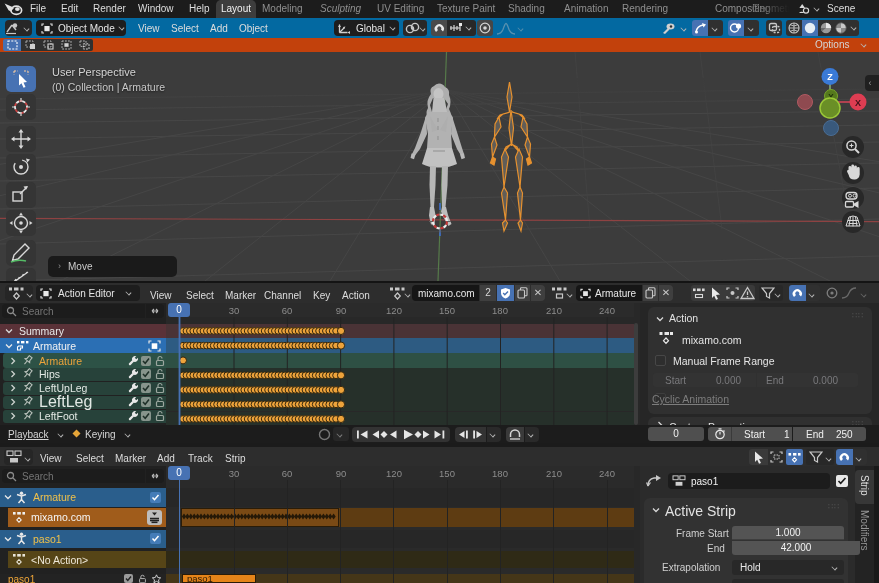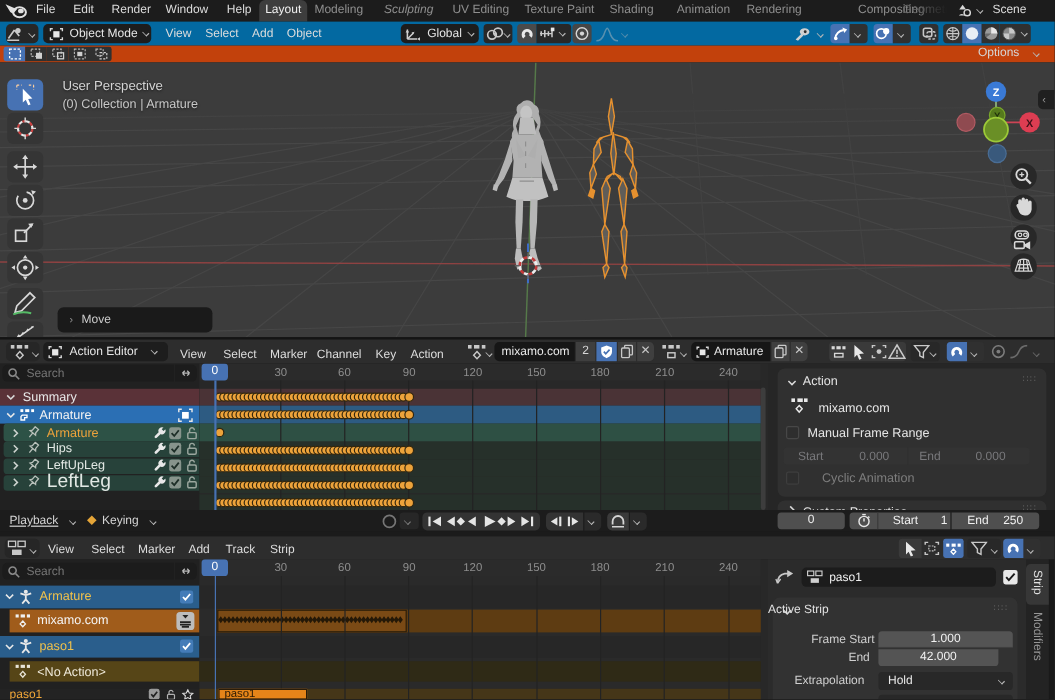--- a/index.html
+++ b/index.html
@@ -950,20 +950,46 @@
       </svg>
       <div style="position:absolute;left:138px;top:1.5px;width:10px;height:10px;background:#87948c;border-radius:2px;"></div>
       <svg width="10" height="10" viewBox="0 0 10 10" style="position:absolute;left:138px;top:1.5px;">
           <path d="M2,5 l2.2,2.3 L8,2.5" stroke="#1e2f28" stroke-width="1.5" fill="none"></path>
         </svg>
       <svg width="10" height="12" viewBox="0 0 10 12" style="position:absolute;left:152px;top:0.5px;">
         <rect x="1.5" y="5.5" width="7" height="5" rx="1" fill="none" stroke="#9aa69e" stroke-width="1.2"></rect>
         <path d="M3,5.5 V3.5 a2,2 0 0 1 4,0" fill="none" stroke="#9aa69e" stroke-width="1.2"></path>
       </svg>
     </div>
+    <div style="position:absolute;left:3px;top:106.8px;width:163px;height:13.0px;background:#27423a;border-radius:3px 0 0 3px;display:flex;align-items:center;">
+      <svg width="6" height="8" viewBox="0 0 6 8" style="margin-left:7px;">
+          <path d="M1.5,1 L4.5,4 L1.5,7" stroke="#cdd3cf" stroke-width="1.3" fill="none"></path>
+        </svg>
+      <svg width="12" height="12" viewBox="0 0 12 12" style="margin-left:6px;">
+        <g transform="rotate(40 6 5)">
+            <path d="M4.2,0.8 h3.6 v3.6 l1.2,1.6 h-6 l1.2,-1.6 Z M6,6 v4.5" fill="none" stroke="#b8c0ba" stroke-width="1.1"></path>
+          </g>
+      </svg>
+      <span style="margin-left:5px;color:#e2e8e4;font-size:10.5px;">LeftFoot</span>
+      <svg width="12" height="12" viewBox="0 0 12 12" style="position:absolute;left:124px;">
+        <g transform="rotate(45 6 6)">
+          <circle cx="6" cy="3.2" r="2.9" fill="#e8e8e8"></circle>
+          <rect x="4.9" y="-0.8" width="2.2" height="3.2" fill="#27423a"></rect>
+          <rect x="4.9" y="5" width="2.2" height="6.5" rx="1.1" fill="#e8e8e8"></rect>
+        </g>
+      </svg>
+      <div style="position:absolute;left:138px;top:1.5px;width:10px;height:10px;background:#87948c;border-radius:2px;"></div>
+      <svg width="10" height="10" viewBox="0 0 10 10" style="position:absolute;left:138px;top:1.5px;">
+          <path d="M2,5 l2.2,2.3 L8,2.5" stroke="#1e2f28" stroke-width="1.5" fill="none"></path>
+        </svg>
+      <svg width="10" height="12" viewBox="0 0 10 12" style="position:absolute;left:152px;top:0.5px;">
+        <rect x="1.5" y="5.5" width="7" height="5" rx="1" fill="none" stroke="#9aa69e" stroke-width="1.2"></rect>
+        <path d="M3,5.5 V3.5 a2,2 0 0 1 4,0" fill="none" stroke="#9aa69e" stroke-width="1.2"></path>
+      </svg>
+    </div>
 
     <div style="position:absolute;left:640px;top:0;width:239px;height:122px;background:#262626;"></div>
     <div style="position:absolute;left:648px;top:4px;width:224px;height:107px;background:#303030;border-radius:6px;"></div>
     <svg width="8" height="6" viewBox="0 0 8 6" style="position:absolute;left:656px;top:13px;">
         <path d="M1,1.5 L4,4.5 L7,1.5" stroke="#d8d8d8" stroke-width="1.3" fill="none"></path>
       </svg>
     <span style="position:absolute;left:669px;top:9px;color:#e2e2e2;font-size:10.5px;">Action</span>
     <span style="position:absolute;left:852px;top:8px;color:#5c5c5c;letter-spacing:1px;font-size:8px;">∷∷</span>
     <svg width="16" height="15" viewBox="0 0 16 15" style="position:absolute;left:658px;top:27px;">
       <rect x="1.5" y="2" width="3" height="3" fill="#e8e8e8"></rect>
@@ -974,21 +1000,21 @@
     <span style="position:absolute;left:682px;top:31px;color:#e5e5e5;font-size:10.5px;">mixamo.com</span>
     <div style="position:absolute;left:655px;top:52px;width:11px;height:11px;background:#2e2e2e;border:1px solid #474747;border-radius:2px;"></div>
     <span style="position:absolute;left:673px;top:52px;color:#e5e5e5;font-size:10.5px;">Manual Frame Range</span>
     <div style="position:absolute;left:653px;top:70px;width:103px;height:14px;background:#333333;border-radius:3px 0 0 3px;"></div>
     <div style="position:absolute;left:757px;top:70px;width:101px;height:14px;background:#333333;border-radius:0 3px 3px 0;"></div>
     <span style="position:absolute;left:665px;top:72px;color:#79797c;">Start</span>
     <span style="position:absolute;left:716px;top:72px;color:#79797c;">0.000</span>
     <span style="position:absolute;left:766px;top:72px;color:#79797c;">End</span>
     <span style="position:absolute;left:813px;top:72px;color:#79797c;">0.000</span>
     <div style="position:absolute;left:655px;top:90px;width:11px;height:11px;background:#2e2e2e;border:1px solid #3e3e3e;border-radius:2px;"></div>
-    <span style="position:absolute;left:685px;top:90px;color:#7d7d7d;font-size:10.5px;">Cyclic Animation</span>
+    <span style="position:absolute;left:652px;top:90px;color:#7d7d7d;font-size:10.5px;text-decoration:underline;">Cyclic Animation</span>
     <div style="position:absolute;left:648px;top:114px;width:224px;height:8px;background:#303030;border-radius:6px 6px 0 0;"></div>
     <svg width="6" height="8" viewBox="0 0 6 8" style="position:absolute;left:657px;top:118px;">
         <path d="M1.5,1 L4.5,4 L1.5,7" stroke="#d8d8d8" stroke-width="1.3" fill="none"></path>
       </svg>
     <span style="position:absolute;left:669px;top:117.5px;color:#e2e2e2;font-size:10.5px;">Custom Properties</span>
       <span style="position:absolute;left:852px;top:116px;color:#5c5c5c;letter-spacing:1px;font-size:8px;">∷∷</span>
   </div>
   <div class="abs" id="dsfooter">
     <span style="position:absolute;left:8px;top:4px;color:#d5d5d5;text-decoration:underline;">Playback</span>
     <i class="cv" style="left:58px;top:7px;"></i>
@@ -1267,24 +1293,24 @@
     <svg width="12" height="12" viewBox="0 0 12 12" style="position:absolute;left:836px;top:9px;">
         <path d="M2.5,6 l2.2,2.4 L9.5,3" stroke="#1a1a1a" stroke-width="1.6" fill="none"></path>
       </svg>
     <div style="position:absolute;left:855px;top:4px;width:19px;height:34px;background:#373737;border-radius:4px 0 0 4px;"></div>
     <span style="position:absolute;left:870px;top:9px;color:#e0e0e0;transform:rotate(90deg);transform-origin:left top;display:inline-block;">Strip</span>
     <span style="position:absolute;left:870px;top:44px;color:#969696;transform:rotate(90deg);transform-origin:left top;display:inline-block;">Modifiers</span>
     <div style="position:absolute;left:644px;top:32px;width:204px;height:85px;background:#323232;border-radius:6px 6px 0 0;"></div>
     <svg width="8" height="6" viewBox="0 0 8 6" style="position:absolute;left:652px;top:41px;">
         <path d="M1,1.5 L4,4.5 L7,1.5" stroke="#d8d8d8" stroke-width="1.3" fill="none"></path>
       </svg>
-    <span style="position:absolute;left:640px;top:37px;color:#e2e2e2;font-size:10px;">Active Strip</span>
+    <span style="position:absolute;left:665px;top:37px;color:#e2e2e2;font-size:14px;">Active Strip</span>
     <span style="position:absolute;left:828px;top:36px;color:#5c5c5c;letter-spacing:1px;font-size:8px;">∷∷</span>
     <span style="position:absolute;left:676px;top:62px;color:#cfcfcf;">Frame Start</span>
     <span style="position:absolute;left:707px;top:77px;color:#cfcfcf;">End</span>
     <div style="position:absolute;left:732px;top:60px;width:112px;height:14px;background:#545454;border-radius:3px 3px 0 0;border-bottom:1px solid #3e3e3e;color:#f2f2f2;text-align:center;line-height:14px;">1.000</div>
-    <div style="position:absolute;left:732px;top:75px;width:100px;height:14px;background:#545454;border-radius:0 0 3px 3px;color:#f2f2f2;text-align:center;line-height:14px;">42.000</div>
+    <div style="position:absolute;left:732px;top:75px;width:128px;height:14px;background:#545454;border-radius:0 0 3px 3px;color:#f2f2f2;text-align:center;line-height:14px;">42.000</div>
     <span style="position:absolute;left:662px;top:96px;color:#cfcfcf;">Extrapolation</span>
     <div style="position:absolute;left:732px;top:94px;width:112px;height:15px;background:#282828;border-radius:3px;color:#e8e8e8;line-height:15px;"><span style="margin-left:8px;">Hold</span></div>
     <i class="cv" style="left:832px;top:99px;"></i>
     <div style="position:absolute;left:732px;top:113px;width:112px;height:4px;background:#282828;border-radius:3px 3px 0 0;"></div>
   </div>
 </div>
 
 </body></html>

